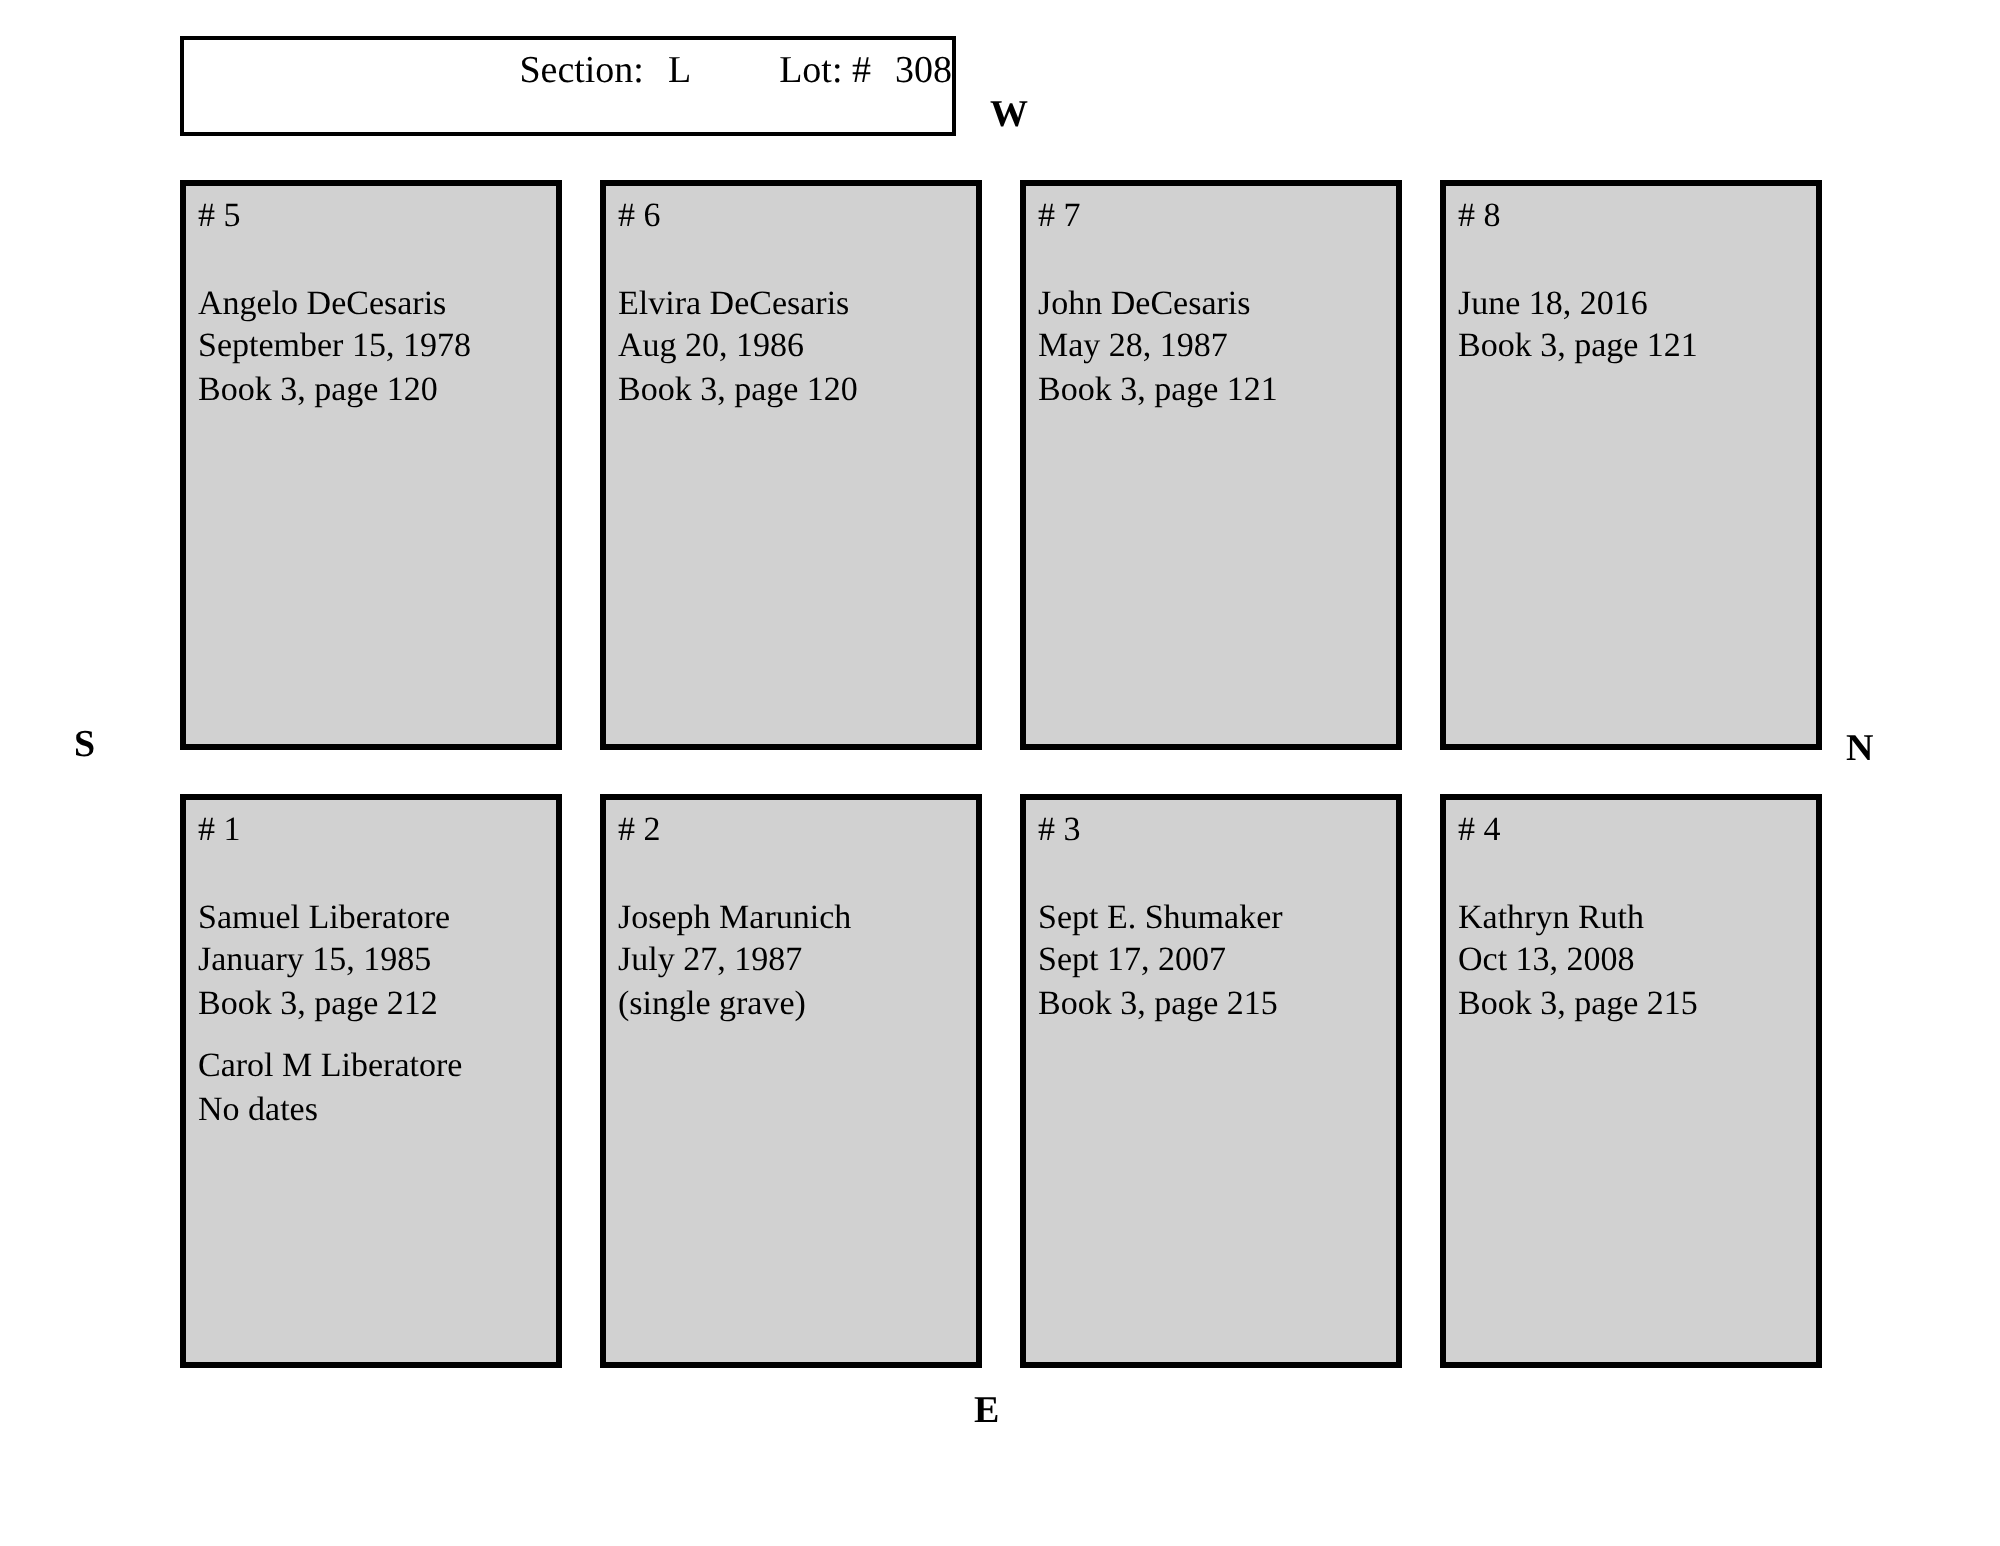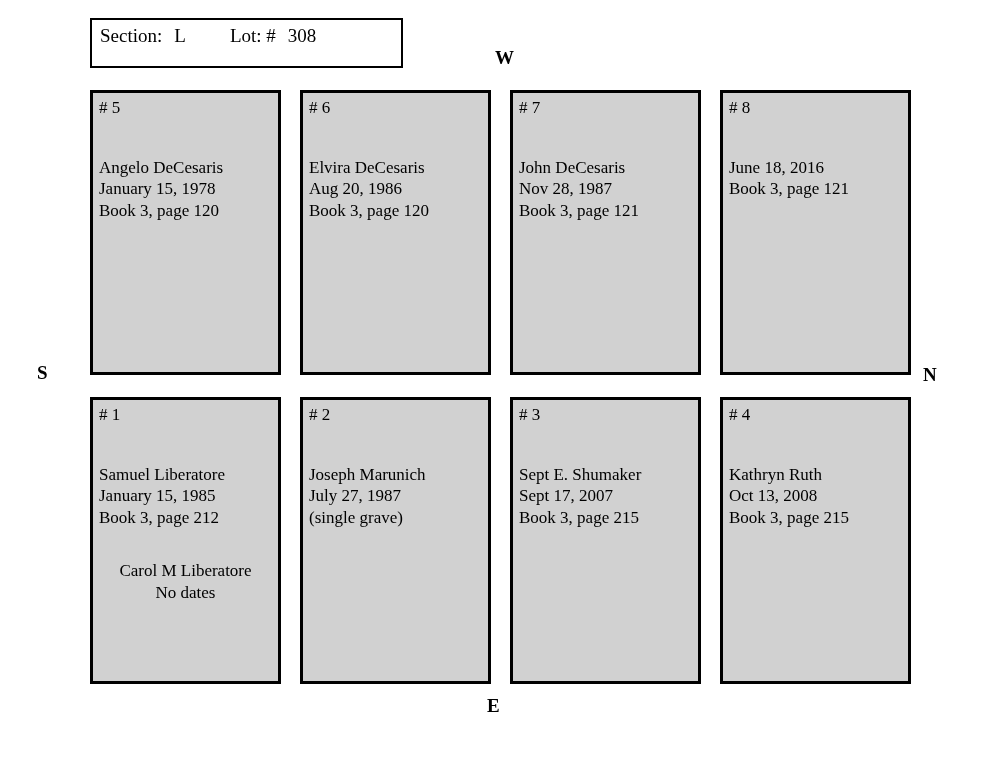--- a/index.html
+++ b/index.html
@@ -14,25 +14,26 @@
     font-family: "Liberation Serif", serif;
     color: #000000;
     overflow: hidden;
   }
 
   
   .lot-header-box {
     position: absolute;
     left: 90px;
     top: 18px;
-    width: 313px;
+    width: 388px;
     height: 50px;
     box-sizing: border-box;
     border: 2px solid #000000;
     background: #ffffff;
+    text-align: right;
   }
   .lot-header-text {
     padding: 5px 0 0 8px;
     font-size: 19px;
     white-space: nowrap;
   }
   .lot-header-text .sec-val { margin-left: 12px; }
   .lot-header-text .lot-lab { margin-left: 44px; }
   .lot-header-text .lot-val { margin-left: 12px; }
 
@@ -63,25 +64,24 @@
     border: 3px solid #000000;
     background: #d1d1d1;
     padding: 4px 6px;
     font-size: 17px;
     line-height: 21.5px;
   }
   .plot-number {
     white-space: pre;
   }
   .inscription {
-    margin-top: 38px;
+    margin-top: 22px;
   }
   .inscription + .inscription {
-    margin-top: 32px;
-    text-align: center;
+    margin-top: 10px;
   }
   .line {
     min-height: 21.5px;
     white-space: nowrap;
   }
 </style>
 </head>
 <body>
 
 <div class="lot-header-box">
@@ -94,21 +94,21 @@
 <div class="compass compass-s">S</div>
 <div class="compass compass-n">N</div>
 <div class="compass compass-e">E</div>
 
 <div class="plots-grid">
   <div class="plot-card" style="background: rgb(209, 209, 209); border-color: rgb(0, 0, 0);">
     <div class="plot-number"># 5</div>
     <div class="plot-body">
         <div class="inscription">
           <div class="line">Angelo DeCesaris</div>
-          <div class="line">January 15, 1978</div>
+          <div class="line">September 15, 1978</div>
           <div class="line">Book 3, page 120</div>
         </div>
       </div>
   </div>
 
   <div class="plot-card" style="background: rgb(209, 209, 209); border-color: rgb(0, 0, 0);">
     <div class="plot-number"># 6</div>
     <div class="plot-body">
         <div class="inscription">
           <div class="line">Elvira DeCesaris</div>
@@ -116,21 +116,21 @@
           <div class="line">Book 3, page 120</div>
         </div>
       </div>
   </div>
 
   <div class="plot-card" style="background: rgb(209, 209, 209); border-color: rgb(0, 0, 0);">
     <div class="plot-number"># 7</div>
     <div class="plot-body">
         <div class="inscription">
           <div class="line">John DeCesaris</div>
-          <div class="line">Nov 28, 1987</div>
+          <div class="line">May 28, 1987</div>
           <div class="line">Book 3, page 121</div>
         </div>
       </div>
   </div>
 
   <div class="plot-card" style="background: rgb(209, 209, 209); border-color: rgb(0, 0, 0);">
     <div class="plot-number"># 8</div>
     <div class="plot-body">
         <div class="inscription">
           <div class="line">June 18, 2016</div>

